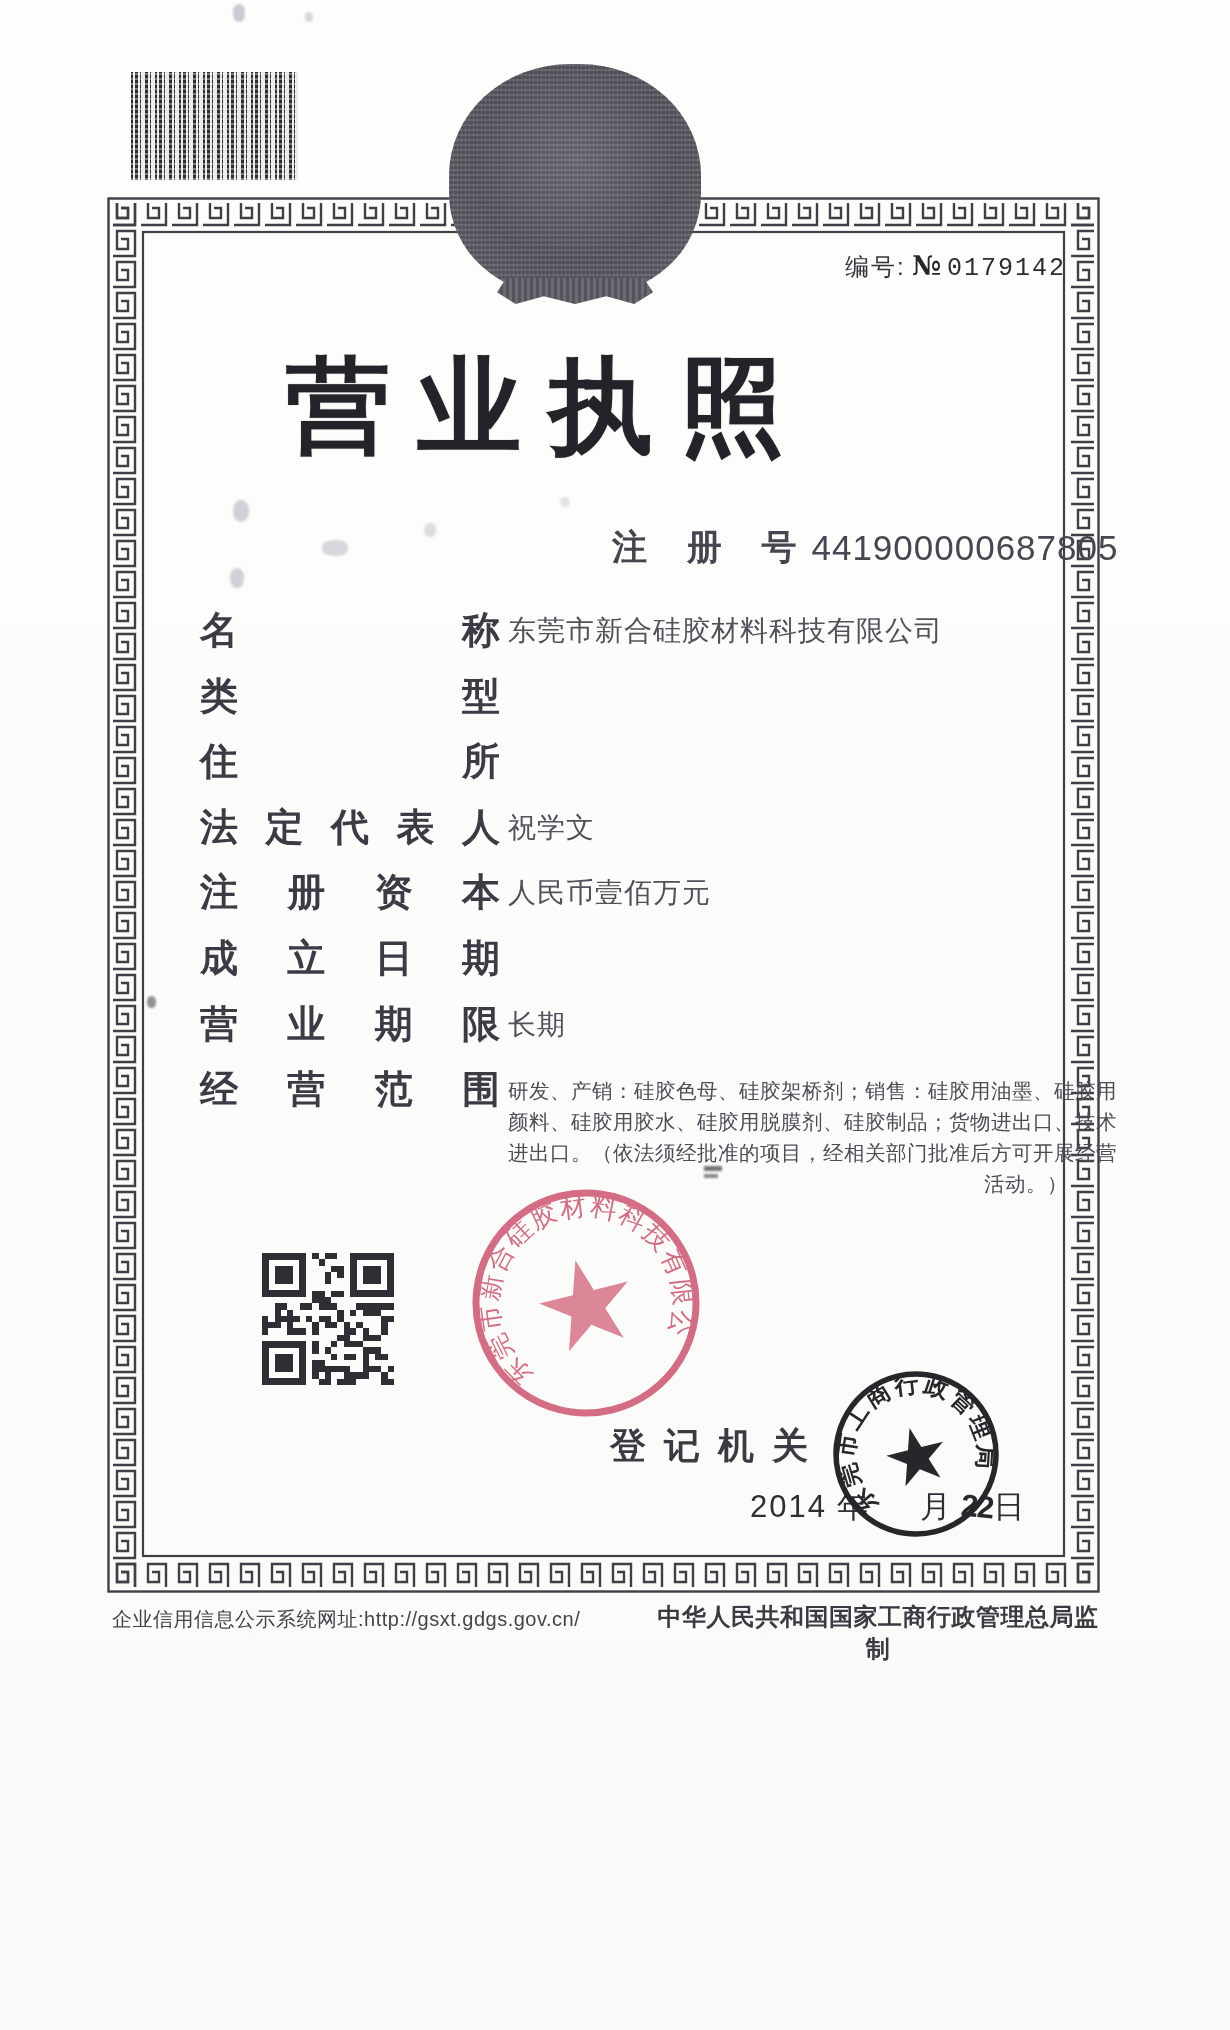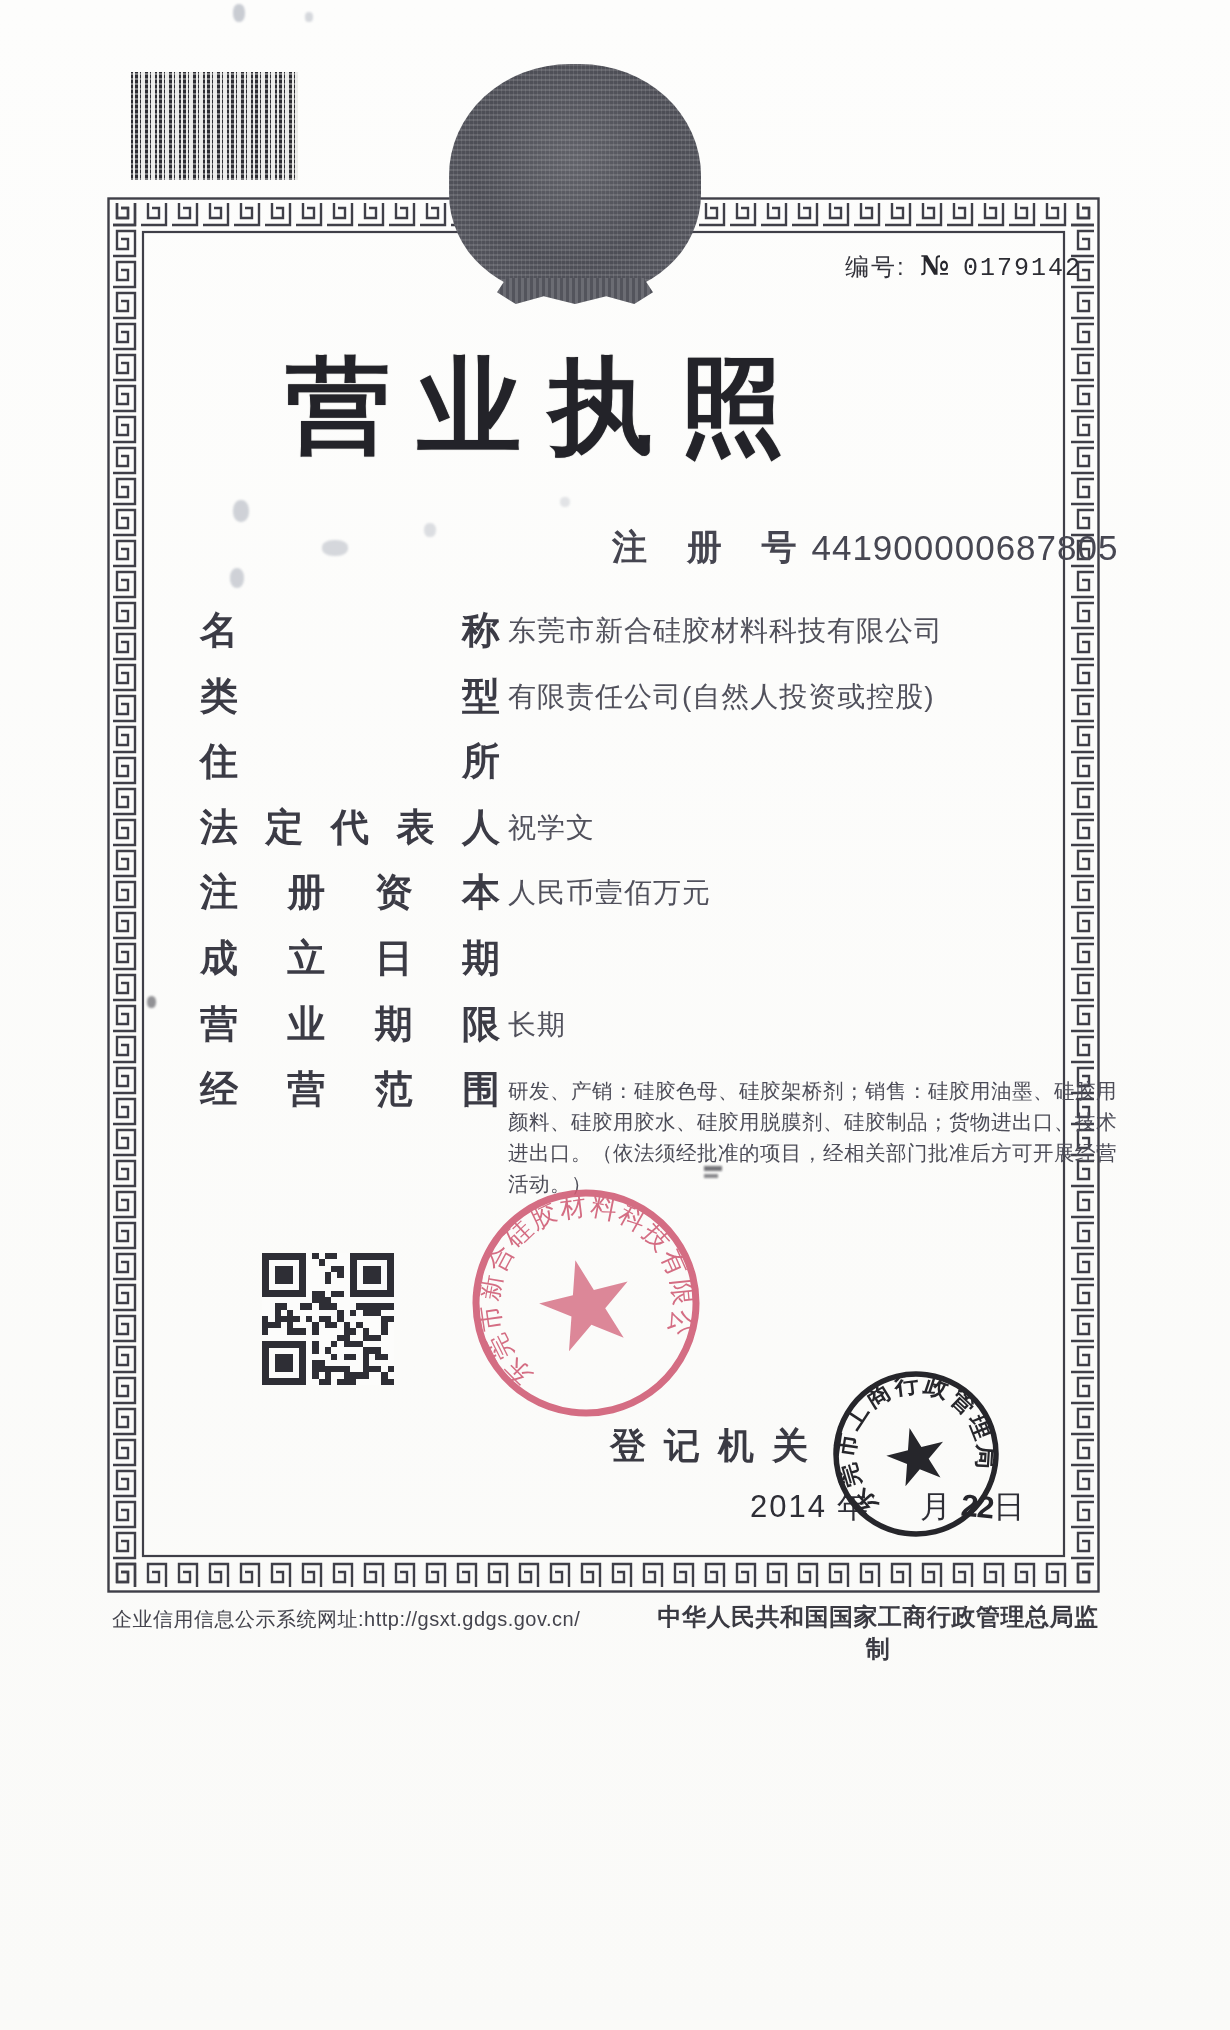--- a/index.html
+++ b/index.html
@@ -20,21 +20,21 @@
       radial-gradient(circle at 50% 42%, #616269 0%, #4d4e56 55%, #5a5b63 100%);
     z-index:3;}
   .emblem:after{content:"";position:absolute;left:48px;bottom:-8px;width:156px;height:26px;
     background:repeating-linear-gradient(90deg, rgba(255,255,255,.14) 0 3px, rgba(0,0,0,0) 3px 6px),#53545c;
     clip-path:polygon(6% 0,94% 0,100% 55%,88% 100%,70% 70%,50% 100%,30% 70%,12% 100%,0 55%);}
 
   
   .frame{position:absolute;left:107px;top:197px;z-index:1;}
 
   
-  .serial{position:absolute;left:845px;top:250px;display:inline-flex;align-items:baseline;gap:14px;z-index:4;}
+  .serial{position:absolute;left:845px;top:250px;display:inline-flex;align-items:baseline;gap:6px;z-index:4;}
   .serial .lab{font-size:24px;color:#33333b;letter-spacing:2px;}
   .serial .nosym{font-family:"DejaVu Serif","Liberation Serif",serif;font-size:27px;font-weight:700;color:#26262c;}
   .serial .digits{font-family:Liberation Mono, monospace;font-size:25px;color:#2c2c33;letter-spacing:2px;}
 
   
   .title{position:absolute;left:286px;top:338px;width:498px;margin:0;font-size:104px;font-weight:900;
     color:#232329;z-index:4;text-shadow:0 0 1px rgba(0,0,0,.55);}
   .justify{display:flex;justify-content:space-between;}
 
   
@@ -43,21 +43,21 @@
   .regno .val{font-size:35px;color:#474752;letter-spacing:1px;}
 
   
   .row{position:absolute;left:200px;width:880px;height:52px;z-index:4;}
   .row-label{position:absolute;left:0;top:0;width:300px;height:52px;font-size:38px;font-weight:600;
     color:#3b3b45;line-height:52px;}
   .row-label span{line-height:52px;}
   .row-value{position:absolute;left:308px;top:0;width:560px;font-size:28px;color:#51515c;
     line-height:54px;letter-spacing:1px;white-space:nowrap;}
   .row-value.multiline{top:12px;line-height:31px;font-size:20.5px;letter-spacing:.5px;color:#4c4c57;}
-  .scope-line{white-space:nowrap;}
+  .scope-line{white-space:nowrap;text-align:right;}
 
   
   .qr{position:absolute;left:262px;top:1253px;width:132px;height:132px;background:#fcfcfb;z-index:4;
     display:grid;grid-template-rows:repeat(21,1fr);grid-template-columns:repeat(21,1fr);}
   .qr i{background:#2e2e35;}
   .finder{position:absolute;width:30px;height:30px;border:7px solid #2e2e35;background:#fcfcfb;}
   .finder:after{content:"";position:absolute;left:6px;top:6px;width:18px;height:18px;background:#2e2e35;}
   .finder.tl{left:0;top:0;} .finder.tr{right:0;top:0;} .finder.bl{left:0;bottom:0;}
 
   
@@ -128,21 +128,20 @@
           <span>称</span>
         </div>
       <div class="row-value">东莞市新合硅胶材料科技有限公司</div>
     </div>
 
     <div class="row" style="top: 670px;">
       <div class="row-label justify">
           <span>类</span>
           <span>型</span>
         </div>
-      <div class="row-value">有限责任公司(自然人投资或控股)</div>
     </div>
 
     <div class="row" style="top: 735px;">
       <div class="row-label justify">
           <span>住</span>
           <span>所</span>
         </div>
     </div>
 
     <div class="row" style="top: 801px;">

